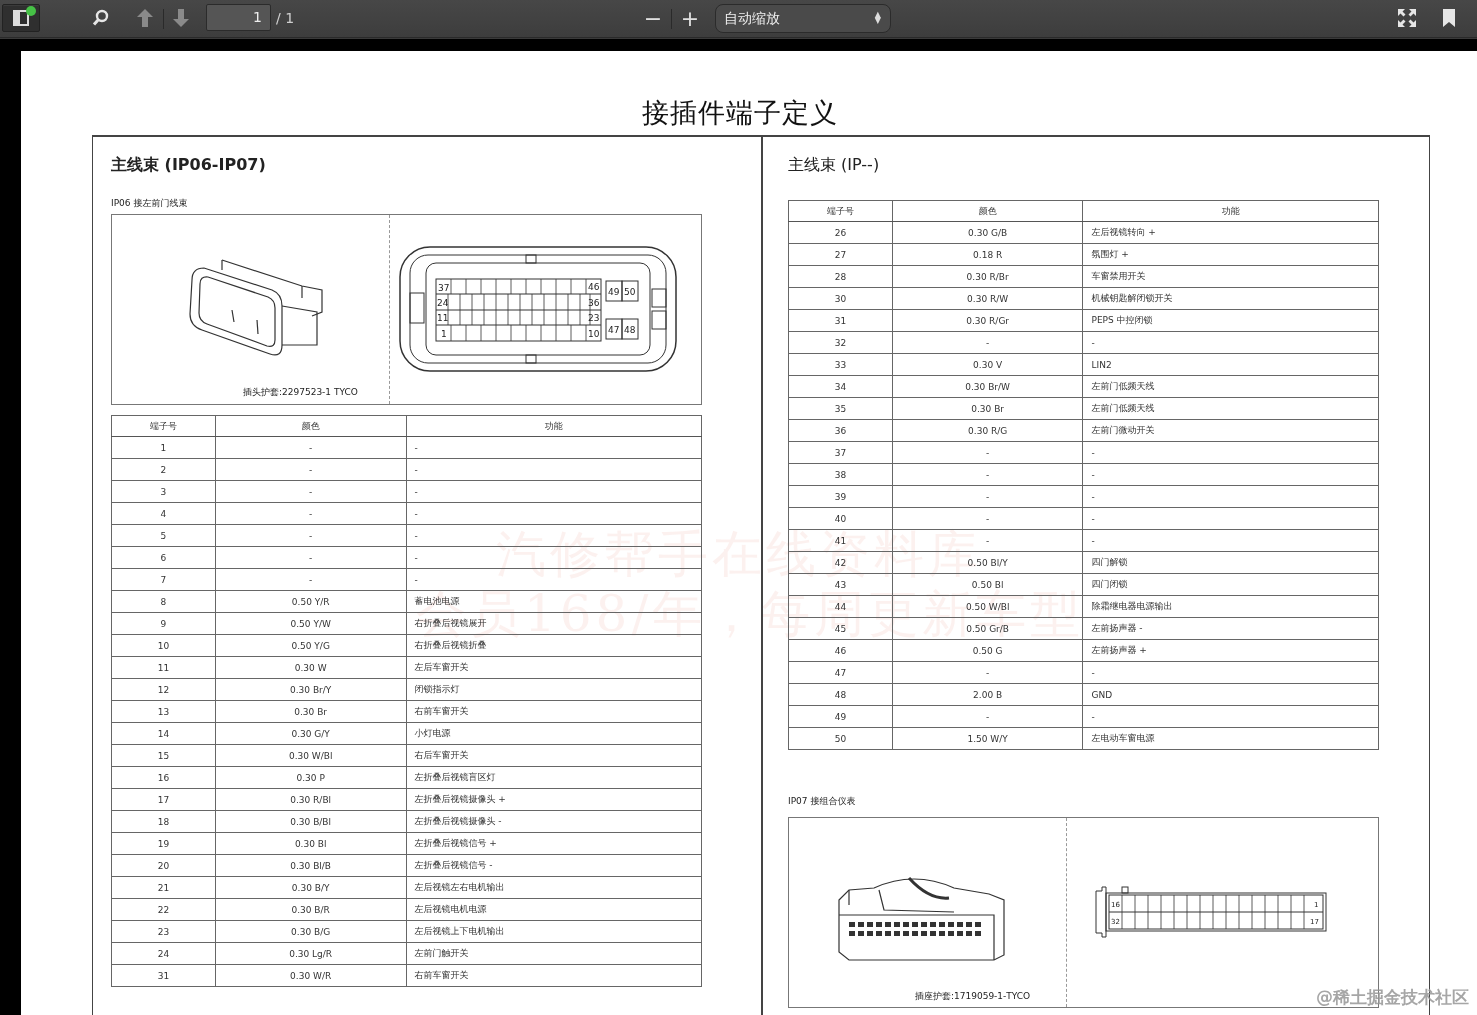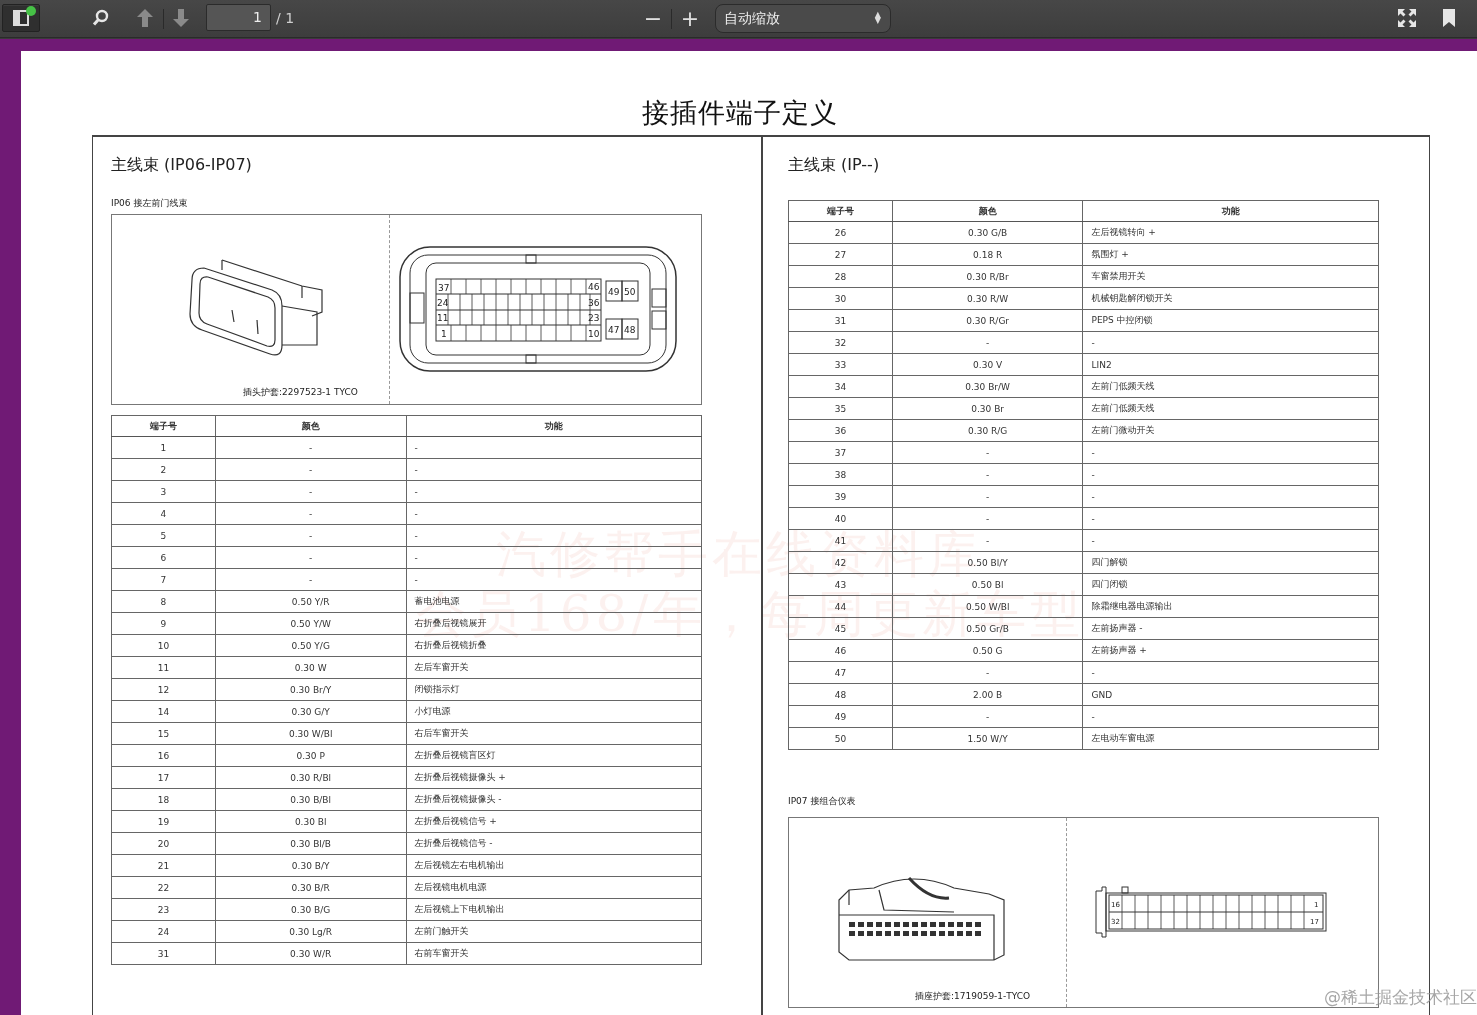--- a/index.html
+++ b/index.html
@@ -10,41 +10,41 @@
     .tb-btn { position: absolute; top: 4px; height: 28px; display: flex; align-items: center; justify-content: center; color: #e0e0e0; cursor: pointer; }
     .sidebar-toggle { left: 2px; width: 38px; background: #2f2f2f; border: 1px solid #222; border-radius: 2px; box-shadow: inset 0 1px 0 rgba(255,255,255,0.06); }
     .sidebar-toggle .green-dot { position: absolute; right: 3px; top: 1px; width: 10px; height: 10px; border-radius: 50%; background: #46c146; }
     .pg-input { position: absolute; left: 206px; top: 4px; width: 65px; height: 27px; background: #555; border: 1px solid #2b2b2b; border-radius: 2px; color: #eee; font-size: 14px; text-align: right; padding-right: 8px; line-height: 25px; }
     .pg-total { position: absolute; left: 276px; top: 10px; color: #cfcfcf; font-size: 14px; }
     .zoom-select { position: absolute; left: 715px; top: 4px; width: 176px; height: 29px; background: #4a4a4a; border: 1px solid #2b2b2b; border-radius: 8px; color: #eee; font-size: 14px; line-height: 27px; padding-left: 8px; }
     .zoom-select .arrows { position: absolute; right: 9px; top: 7px; font-size: 8px; line-height: 6px; color: #ddd; }
     .sep { position: absolute; top: 9px; width: 1px; height: 20px; background: #2a2a2a; }
 
     
-    .viewer { position: absolute; left: 0; top: 39px; width: 1477px; height: 976px; background: #701a75; }
+    .viewer { position: absolute; left: 0; top: 39px; width: 1477px; height: 976px; background: #000000; }
     .page { position: absolute; left: 21px; top: 12px; width: 1456px; height: 980px; background: #fff; }
     .doc-title { position: absolute; left: 0; width: 1480px; top: 44px; text-align: center; font-size: 27px; color: #111; letter-spacing: 1px; }
 
     .frame { position: absolute; left: 71px; top: 84px; width: 1338px; height: 900px; border-top: 2px solid #444; border-left: 1px solid #444; border-right: 1px solid #444; }
     .divider { position: absolute; left: 668px; top: 0; width: 2px; height: 900px; background: #444; }
 
     .sec-title { position: absolute; font-size: 16px; color: #222; }
     .sub-title { position: absolute; font-size: 9px; color: #222; }
     .img-box { position: absolute; border: 1px solid #777; background: #fff; }
     .img-box .dash { position: absolute; top: 0; bottom: 0; width: 0; border-left: 1px dashed #999; }
     .img-caption { position: absolute; font-size: 9px; color: #222; }
 
     table.pins { position: absolute; border-collapse: collapse; font-size: 9px; color: #333; }
-    table.pins th { font-weight: bold; height: 21px; border: 1px solid #666; border-bottom: 1.5px solid #555; }
+    table.pins th { font-weight: normal; height: 21px; border: 1px solid #666; border-bottom: 1.5px solid #555; }
     table.pins td { height: 22px; border: 1px solid #666; border-top: 1.5px solid #555; }
     table.pins td.c-num, table.pins td.c-col { text-align: center; }
     table.pins td.c-fn { text-align: left; padding-left: 8px; }
 
     .watermark { position: absolute; color: rgba(230,120,100,0.10); font-family: "DejaVu Serif", serif; font-size: 50px; white-space: nowrap; pointer-events: none; letter-spacing: 4px; }
-    .corner-wm { position: absolute; right: 0; bottom: 6px; font-size: 17px; color: rgba(150,150,150,0.85); font-family: "DejaVu Sans", sans-serif; }
+    .corner-wm { position: absolute; right: 8px; bottom: 6px; font-size: 17px; color: rgba(150,150,150,0.85); font-family: "DejaVu Sans", sans-serif; font-weight: bold; }
   </style>
 </head>
 <body>
 
 <div class="toolbar">
   <div class="tb-btn sidebar-toggle">
     <svg width="18" height="18" viewBox="0 0 18 18">
         <rect x="2" y="2" width="14" height="14" fill="none" stroke="#ddd" stroke-width="2"></rect>
         <rect x="2" y="2" width="6" height="14" fill="#ddd"></rect>
       </svg>
@@ -100,21 +100,21 @@
 <div class="viewer">
   <div class="page">
     <div class="doc-title" style="left:-21px;">接插件端子定义</div>
 
     <div class="watermark" style="left:475px;top:470px;font-family:Liberation Mono, monospace;">汽修帮手在线资料库</div>
     <div class="watermark" style="left:395px;top:530px;">会员168/年，每周更新车型</div>
 
     <div class="frame">
       <div class="divider"></div>
 
-      <div class="sec-title" style="left:18px;top:18px;">主线束 (IP06-IP07)</div>
+      <div class="sec-title" style="left:18px;top:18px;font-weight:bold;">主线束 (IP06-IP07)</div>
       <div class="sub-title" style="left:18px;top:60px;">IP06 接左前门线束</div>
 
       <div class="img-box" style="left:18px;top:77px;width:591px;height:191px;">
         <div class="dash" style="left:277px;"></div>
         <svg style="position:absolute;left:70px;top:35px;" width="160" height="115" viewBox="0 0 160 115" fill="none" stroke="#333" stroke-width="1.2">
           <path d="M10 30 Q10 18 22 18 L90 40 Q100 44 100 56 L100 95 Q100 108 88 104 L20 80 Q8 76 8 64 Z"></path>
           <path d="M18 34 Q18 26 26 27 L86 47 Q93 50 93 58 L93 90 Q93 98 85 96 L25 74 Q17 71 17 63 Z"></path>
           <path d="M40 10 L120 36 L140 40 L140 62 L130 66"></path>
           <path d="M40 10 L40 20"></path>
             <path d="M120 36 L120 48"></path>
@@ -261,20 +261,25 @@
               <td class="c-num">11</td>
               <td class="c-col">0.30  W</td>
               <td class="c-fn">左后车窗开关</td>
             </tr>
             <tr>
               <td class="c-num">12</td>
               <td class="c-col">0.30  Br/Y</td>
               <td class="c-fn">闭锁指示灯</td>
             </tr>
             <tr>
+              <td class="c-num">13</td>
+              <td class="c-col">0.30  Br</td>
+              <td class="c-fn">右前车窗开关</td>
+            </tr>
+            <tr>
               <td class="c-num">14</td>
               <td class="c-col">0.30  G/Y</td>
               <td class="c-fn">小灯电源</td>
             </tr>
             <tr>
               <td class="c-num">15</td>
               <td class="c-col">0.30  W/Bl</td>
               <td class="c-fn">右后车窗开关</td>
             </tr>
             <tr>

